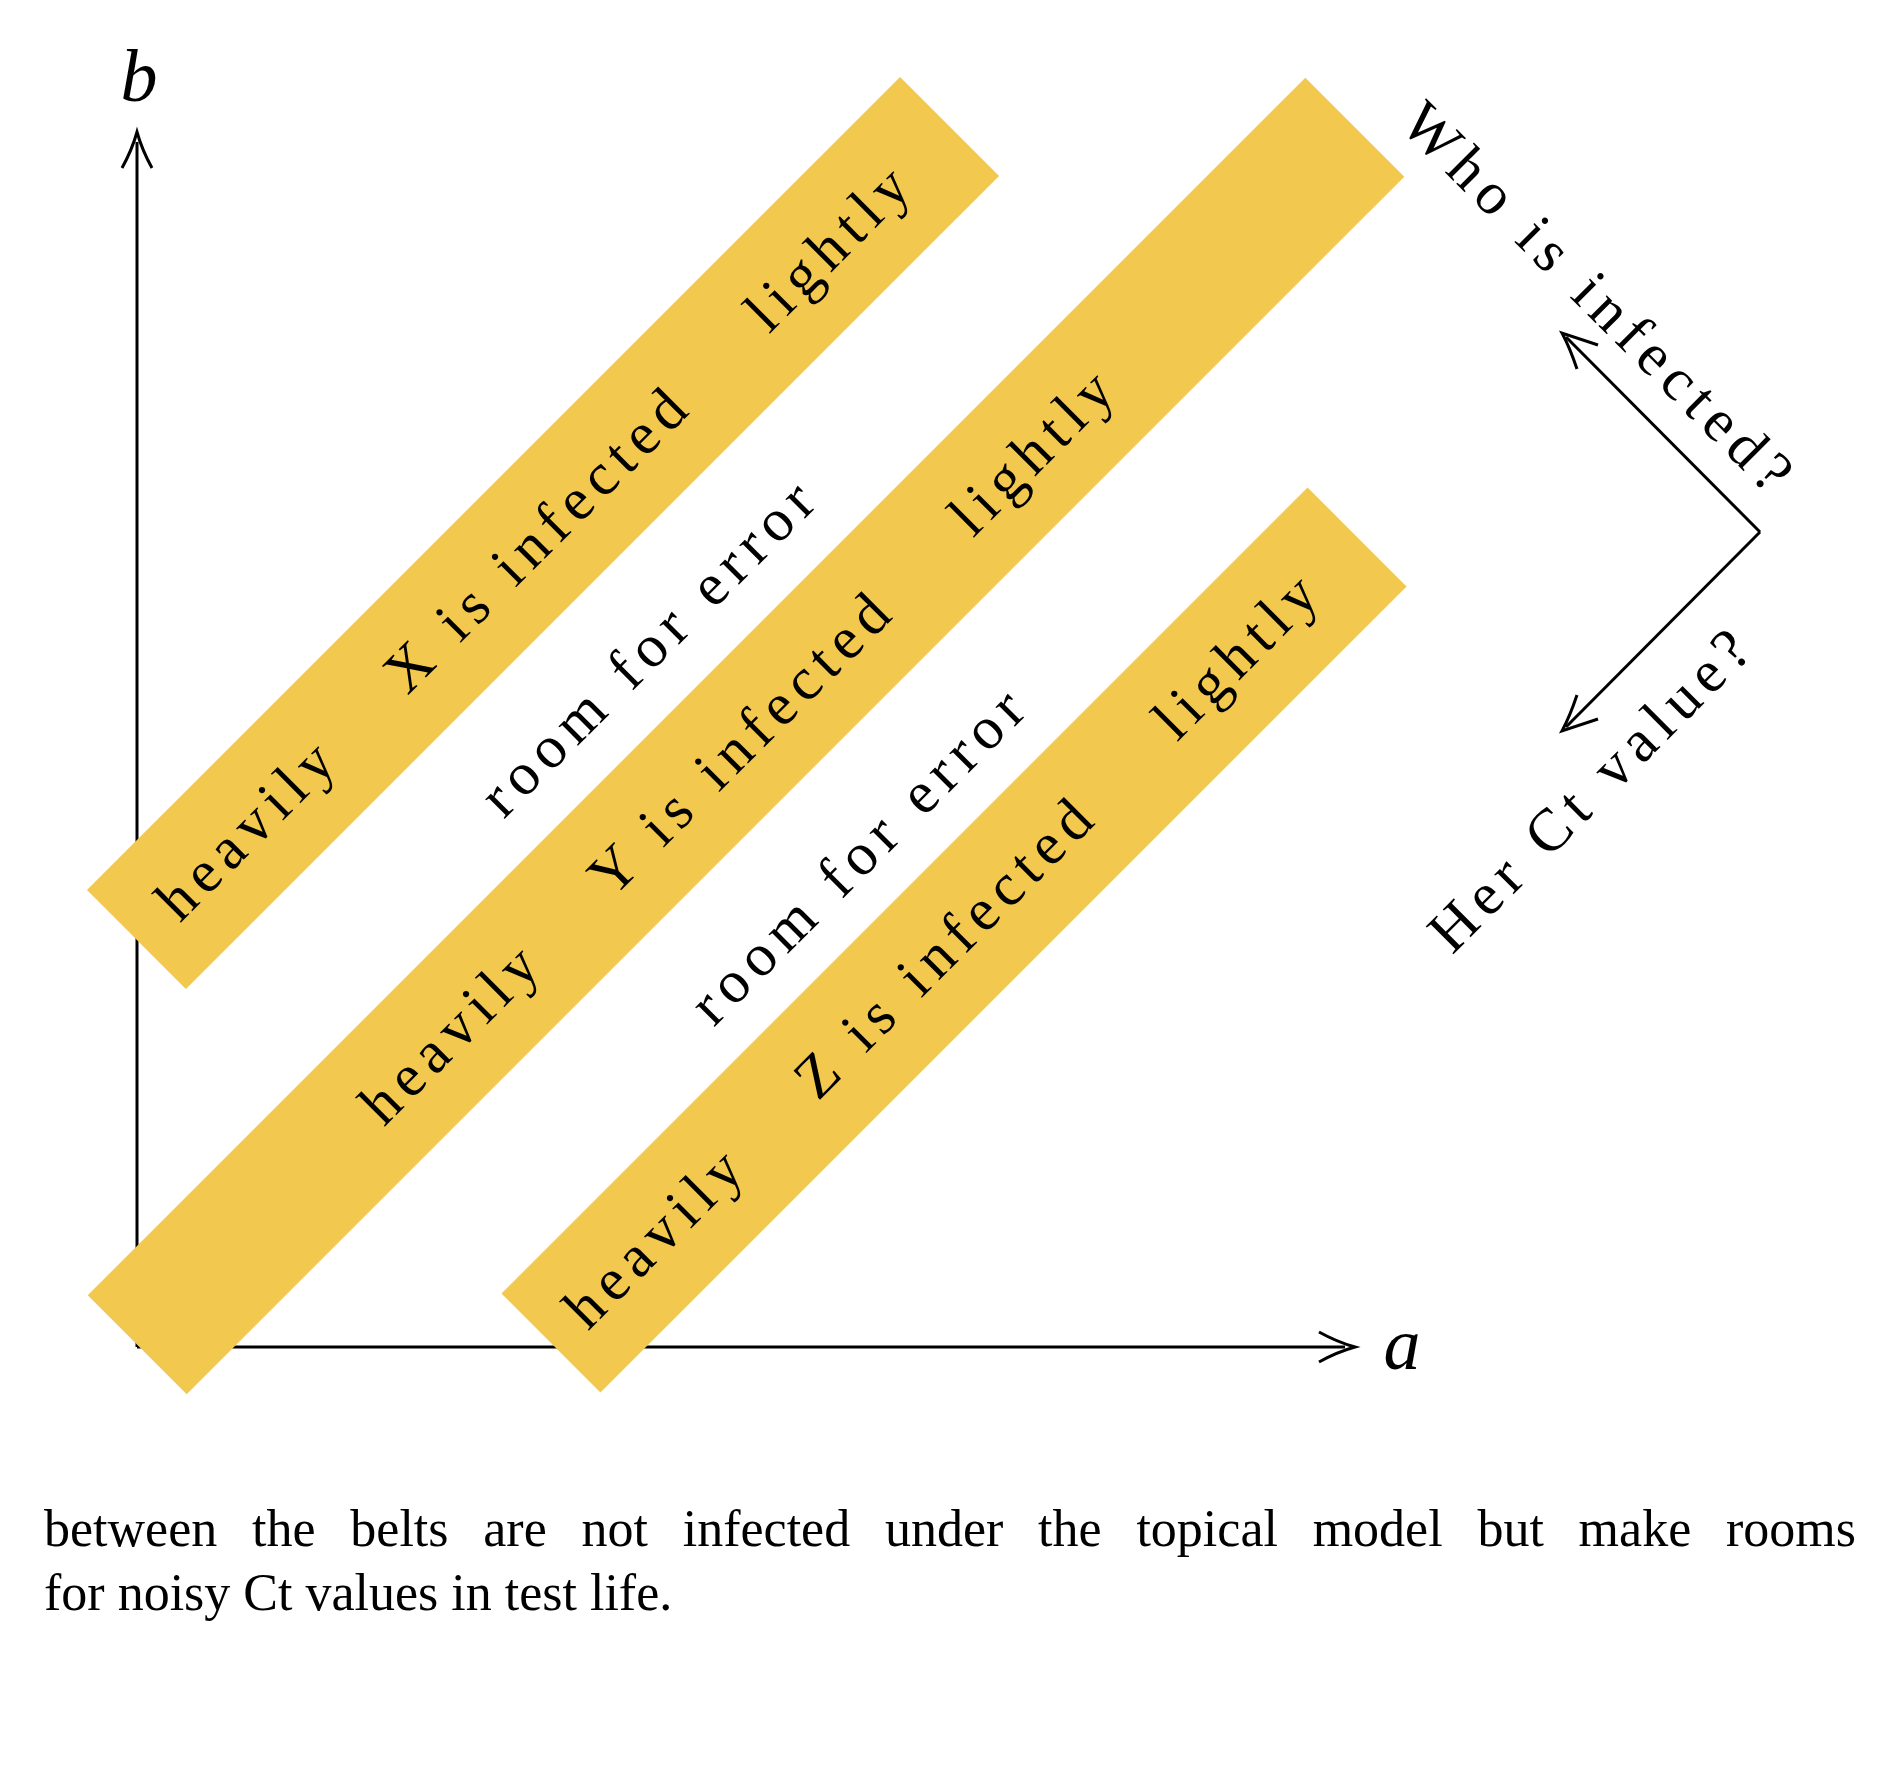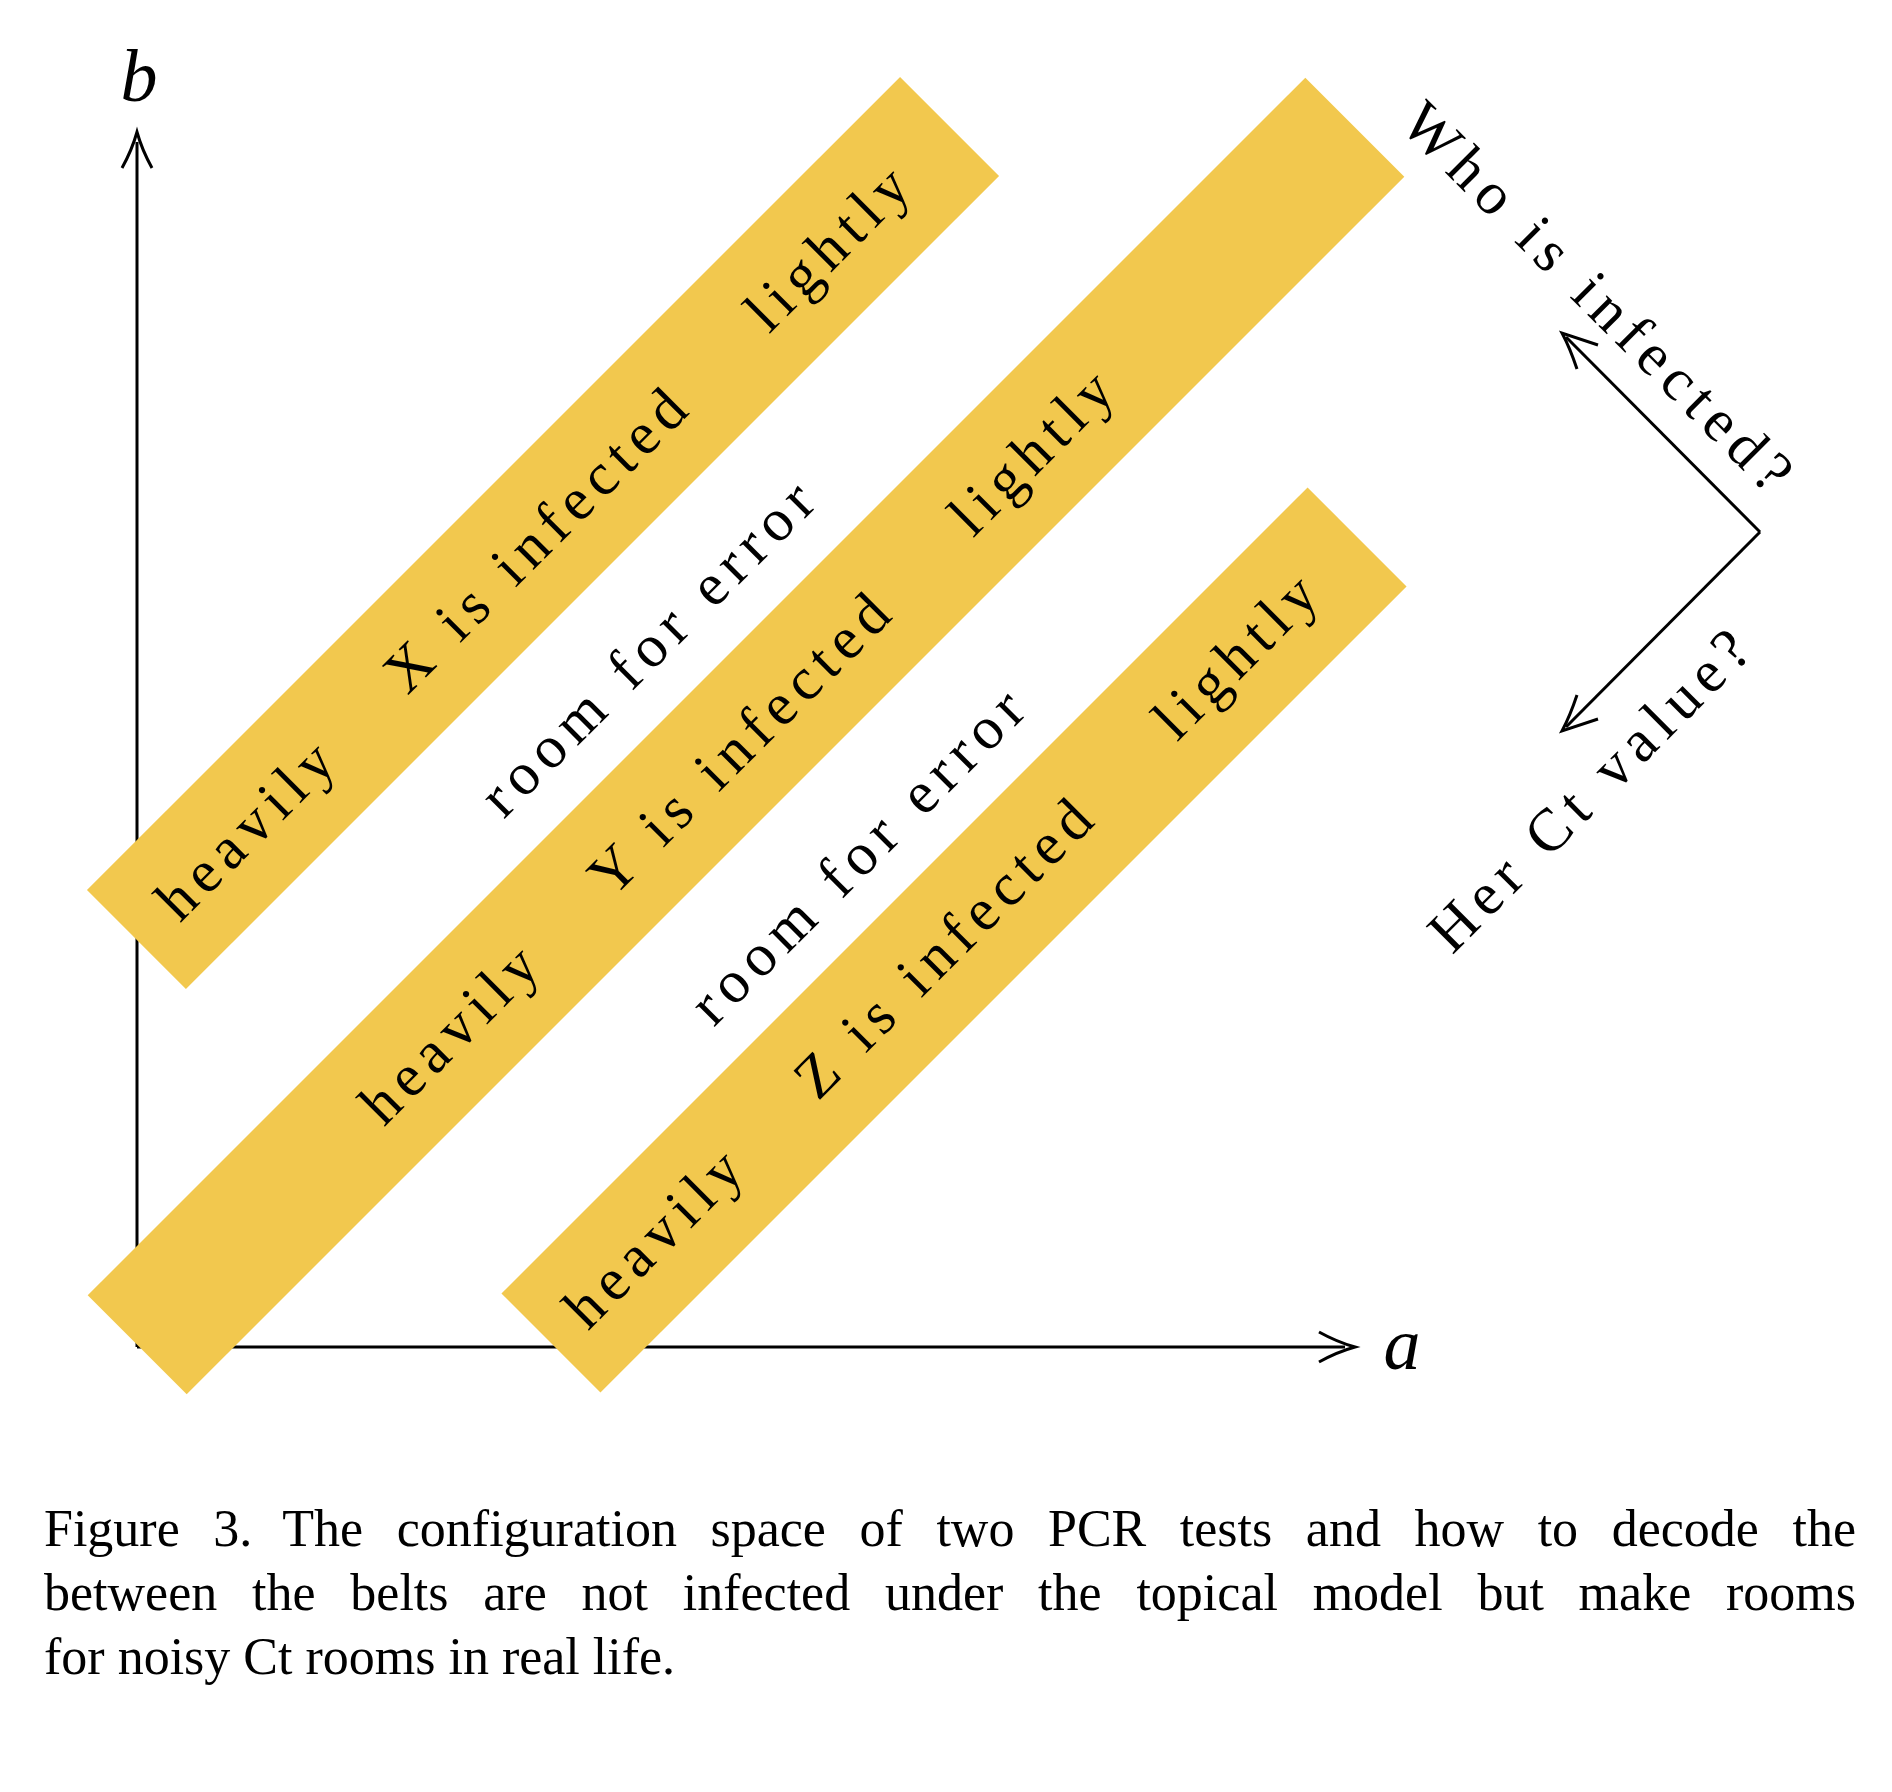--- a/index.html
+++ b/index.html
@@ -107,18 +107,17 @@
   <span class="dlabel rot-ne" style="left:946px; top:946px;">Z is infected</span>
   <span class="dlabel rot-ne" style="left:1238px; top:654px;">lightly</span>
 
   <span class="dlabel rot-ne" style="left:650px; top:646px;">room for error</span>
   <span class="dlabel rot-ne" style="left:860px; top:854px;">room for error</span>
 
   <span class="dlabel rot-se" style="left:1600px; top:300px;">Who is infected?</span>
   <span class="dlabel rot-ne" style="left:1592px; top:788px;">Her Ct value?</span>
 
   <div class="caption">
-    <div class="cap-line cap-just"><span>Figure 3.</span><span class="cap-gap"></span><span>The configuration space of two PCR tests and how to decode the</span></div>
     <div class="cap-line cap-just">between the belts are not infected under the topical model but make rooms</div>
-    <div class="cap-line cap-last">for noisy Ct rooms in real life.</div>
+    <div class="cap-line cap-last">for noisy Ct values in test life.</div>
   </div>
 
 </div>
 
 </body></html>

